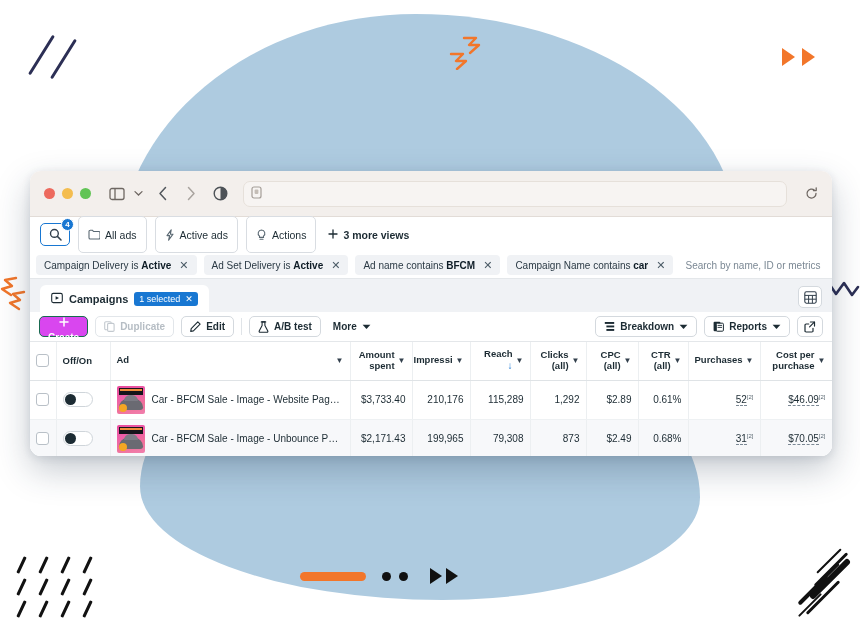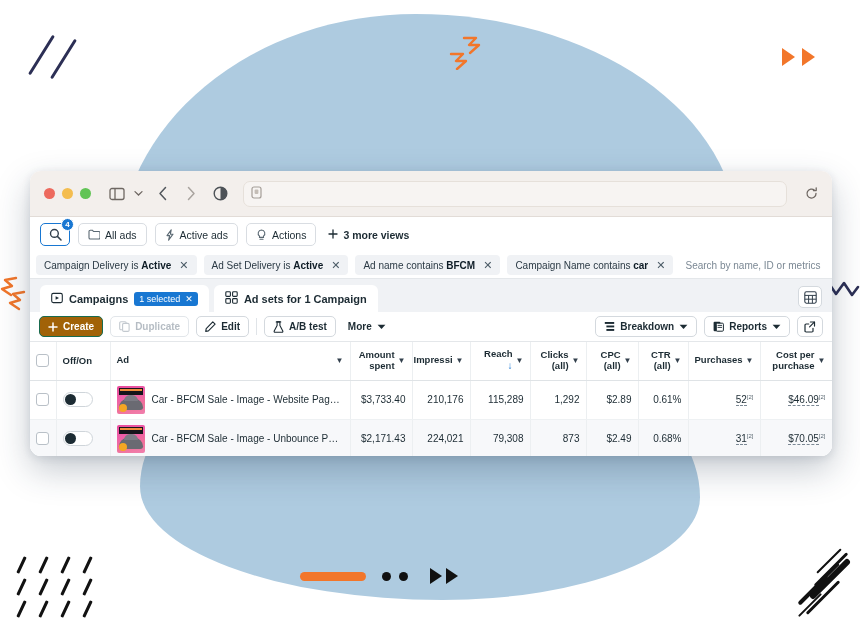--- a/index.html
+++ b/index.html
@@ -72,21 +72,21 @@
     border-radius:5px; display:flex; align-items:center; justify-content:center;
     background:#fff; color:#33404d;
   }
   .badge {
     position:absolute; right:-5px; top:-6px; min-width:13px; height:13px;
     background:#1877d2; color:#fff; border-radius:50%;
     font-size:8px; font-weight:bold; display:flex; align-items:center;
     justify-content:center; padding:0 2px; border:1.5px solid #fff;
   }
   .viewchip {
-    display:flex; align-items:center; gap:5px; height:23px; padding:0 9px;
+    display:flex; align-items:center; gap:5px; height:37px; padding:0 9px;
     border:1px solid #d9dde2; border-radius:5px; background:#fff;
     font-size:10.5px; color:#1c2b33; white-space:nowrap;
   }
   .viewchip.active { border-color:#1877d2; color:#1877d2; font-weight:bold; }
   .viewchip .ic { display:flex; color:#5a6872; }
   .viewchip.active .ic { color:#1877d2; }
   .moreviews {
     display:flex; align-items:center; gap:5px; font-size:10.5px; color:#1c2b33;
     font-weight:bold; padding-left:4px; white-space:nowrap;
   }
@@ -126,21 +126,21 @@
 
   .toolbar {
     display:flex; align-items:center; gap:7px; height:30px; padding:0 9px;
     background:#fff; border-bottom:1px solid #e4e7ea;
   }
   .btn {
     display:flex; align-items:center; gap:5px; height:21px; padding:0 8px;
     border:1px solid #d4d9de; border-radius:5px; background:#fff;
     font-size:10px; font-weight:bold; color:#1c2b33; white-space:nowrap;
   }
-  .btn.primary { background:#a16207; border-color:#186b4f; color:#fff; }
+  .btn.primary { background:#d946ef; border-color:#186b4f; color:#fff;flex-direction:column; }
   .btn.disabled { color:#b6bdc4; border-color:#e2e6ea; }
   .btn.disabled .ic { color:#c3c9cf; }
   .btn .ic { display:flex; color:#1c2b33; }
   .more {
     display:flex; align-items:flex-end; gap:5px; font-size:10px; font-weight:bold;
     color:#1c2b33; padding:0 5px;
   }
   .vsep { width:1px; height:17px; background:#e0e4e8; }
   .spacer { flex:1; }
   .btn.iconly { padding:0 6px; }
@@ -401,31 +401,20 @@
                 <path d="M4.6 4.2 L8 6 L4.6 7.8 Z" fill="#1c2b33"></path>
               </svg>
           </span>
           <span>Campaigns</span>
           <span class="selchip">
             <span>1 selected</span>
             <span>✕</span>
           </span>
         </div>
 
-        <div class="tab">
-          <span>
-            <svg width="13" height="13" viewBox="0 0 13 13">
-                <rect x="0.8" y="0.8" width="4.6" height="4.6" rx="0.9" fill="none" stroke="#1c2b33" stroke-width="1.1"></rect>
-                <rect x="7.6" y="0.8" width="4.6" height="4.6" rx="0.9" fill="none" stroke="#1c2b33" stroke-width="1.1"></rect>
-                <rect x="0.8" y="7.6" width="4.6" height="4.6" rx="0.9" fill="none" stroke="#1c2b33" stroke-width="1.1"></rect>
-                <rect x="7.6" y="7.6" width="4.6" height="4.6" rx="0.9" fill="none" stroke="#1c2b33" stroke-width="1.1"></rect>
-              </svg>
-          </span>
-          <span>Ad sets for 1 Campaign</span>
-        </div>
 
 
         <div class="gridbtn">
           <svg width="13" height="13" viewBox="0 0 13 13">
               <rect x="0.8" y="0.8" width="11.4" height="11.4" rx="1.6" fill="none" stroke="#33404d" stroke-width="1.1"></rect>
               <line x1="0.8" y1="4.4" x2="12.2" y2="4.4" stroke="#33404d" stroke-width="1"></line>
               <line x1="0.8" y1="8.2" x2="12.2" y2="8.2" stroke="#33404d" stroke-width="1"></line>
               <line x1="4.6" y1="4.4" x2="4.6" y2="12.2" stroke="#33404d" stroke-width="1"></line>
               <line x1="8.4" y1="4.4" x2="8.4" y2="12.2" stroke="#33404d" stroke-width="1"></line>
             </svg>
@@ -658,21 +647,21 @@
                   <div class="banner">
                       <i></i>
                     </div>
                     <div class="car"></div>
                     <div class="tag"></div>
                 </div>
                 <span class="adname">Car - BFCM Sale - Image - Unbounce Page - ...</span>
               </div>
             </td>
             <td class="num">$2,171.43</td>
-            <td class="num">224,021</td>
+            <td class="num">199,965</td>
             <td class="num">79,308</td>
             <td class="num">873</td>
             <td class="num">$2.49</td>
             <td class="num">0.68%</td>
             <td class="num">
               <span class="dashed">31</span><span class="sup">[2]</span>
             </td>
             <td class="num">
               <span class="dashed">$70.05</span><span class="sup">[2]</span>
             </td>

